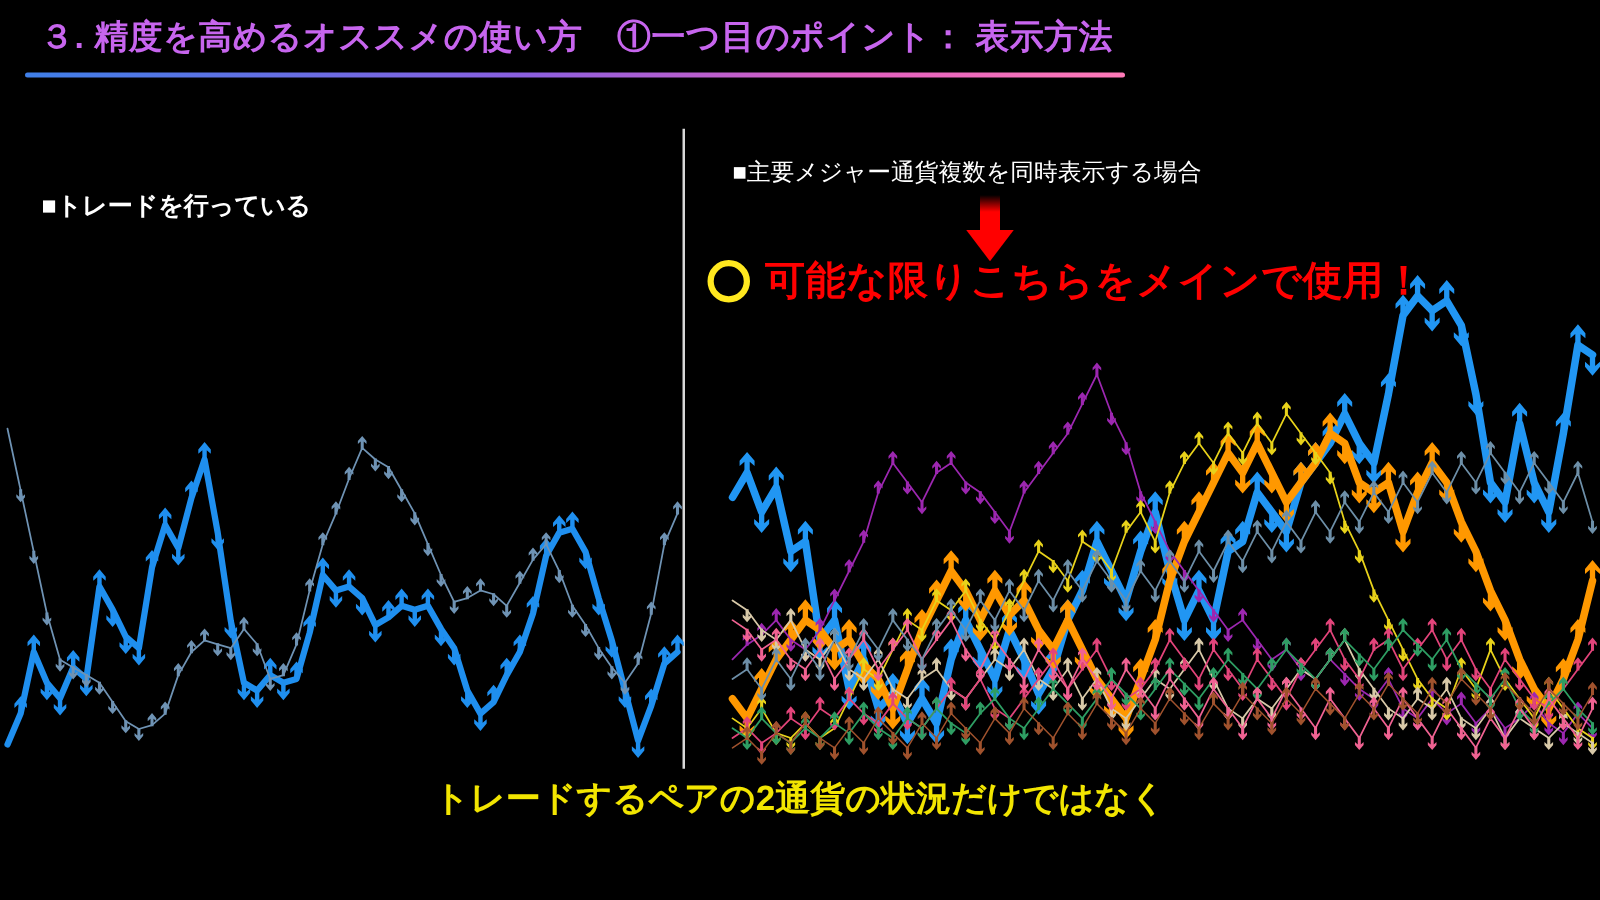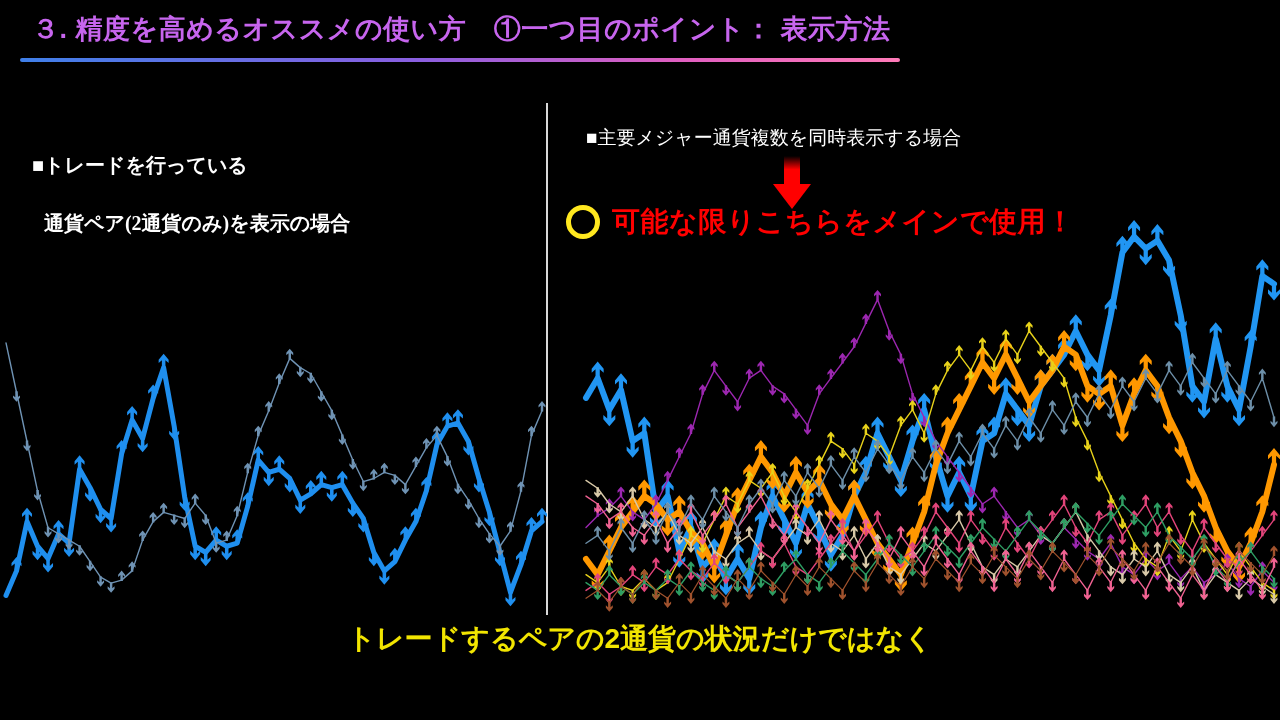--- a/index.html
+++ b/index.html
@@ -51,21 +51,20 @@
   
   #left-caption {
     position: absolute;
     left: 22px;
     top: 122px;
     color: #ffffff;
     font-size: 20px;
     font-weight: bold;
     line-height: 1.45;
     white-space: pre;
-    font-family: Liberation Serif, serif;
   }
   #left-caption .l2 { padding-left: 22px; display: block; }
 
   
   #right-caption {
     position: absolute;
     left: 586px;
     top: 125px;
     color: #ffffff;
     font-size: 19px;
@@ -94,21 +93,21 @@
   #callout-circle {
     width: 34px;
     height: 34px;
     border: 5px solid #ffe81f;
     border-radius: 50%;
     box-sizing: border-box;
     flex: none;
   }
   #callout-text {
     color: #ff0000;
-    font-size: 28px;
+    font-size: 32px;
     font-weight: bold;
     white-space: pre;
     letter-spacing: 0.5px;
   }
 
   
   .chart-svg { position: absolute; display: block; }
   #left-chart  { left: 0px;   top: 300px; width: 548px; height: 320px; }
   #right-chart { left: 580px; top: 215px; width: 700px; height: 405px; }
 
@@ -130,21 +129,20 @@
 <body>
 
 <div id="slide-title">３. 精度を高めるオススメの使い方　①一つ目のポイント： 表示方法</div>
 
 <div id="title-rule"></div>
 
 <div id="panel-divider"></div>
 
 <div id="left-caption">
   <span class="l1">■トレードを行っている</span>
-  <span class="l2">通貨ペア(2通貨のみ)を表示の場合</span>
 </div>
 
 <svg id="left-chart" class="chart-svg" viewBox="0 0 548 320" preserveAspectRatio="none">
     <path d="M6,295.52 L16.509803921568626,270.88 L27.019607843137255,221.60000000000002 L37.529411764705884,246.24 L48.03921568627451,258.56 L58.549019607843135,233.92000000000002 L69.05882352941177,243.16 L79.5686274509804,169.24 L90.07843137254902,187.72000000000003 L100.58823529411765,209.27999999999997 L111.09803921568627,218.51999999999998 L121.6078431372549,153.84 L132.11764705882354,119.96000000000001 L142.62745098039215,138.44000000000003 L153.1372549019608,98.4 L163.64705882352942,67.6 L174.15686274509804,126.12 L184.66666666666666,196.95999999999998 L195.1764705882353,246.24 L205.68627450980392,252.4 L216.19607843137254,240.07999999999998 L226.70588235294116,246.24 L237.2156862745098,243.16 L247.72549019607843,206.2 L258.2352941176471,160 L268.7450980392157,172.32 L279.2549019607843,169.24 L289.7647058823529,178.48 L300.2745098039216,200.04000000000002 L310.78431372549016,193.88 L321.29411764705884,184.64000000000001 L331.8039215686274,187.72000000000003 L342.3137254901961,184.64000000000001 L352.8235294117647,203.12 L363.3333333333333,218.51999999999998 L373.843137254902,252.4 L384.3529411764706,270.88 L394.8627450980392,261.64 L405.37254901960785,240.07999999999998 L415.88235294117646,221.60000000000002 L426.3921568627451,190.8 L436.90196078431376,144.6 L447.4117647058823,126.12 L457.921568627451,123.03999999999999 L468.4313725490196,141.51999999999998 L478.94117647058823,178.48 L489.45098039215685,212.36 L499.96078431372547,252.4 L510.4705882352941,292.44 L520.9803921568628,264.72 L531.4901960784314,230.83999999999997 L542,221.60000000000002" fill="none" stroke="#1f8fef" stroke-width="5" stroke-linejoin="round" stroke-linecap="round"></path>
     <path d="M14.736603921568626,272.17999999999995 L14.736603921568626,263.46999999999997
             L11.512603921568626,266.33 L11.512603921568626,262.95
             L16.509803921568626,256.96999999999997 L21.507003921568625,262.95
             L21.507003921568625,266.33 L18.283003921568625,263.46999999999997
             L18.283003921568625,272.17999999999995 Z" fill="#1f8fef"></path>
     <path d="M25.246407843137256,222.90000000000003 L25.246407843137256,214.19000000000003

